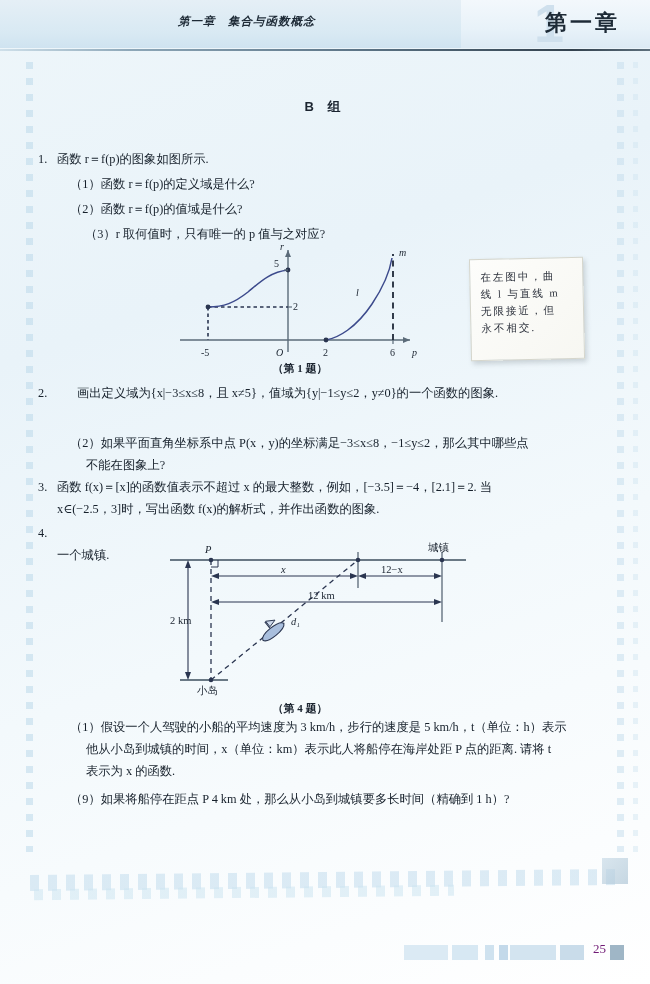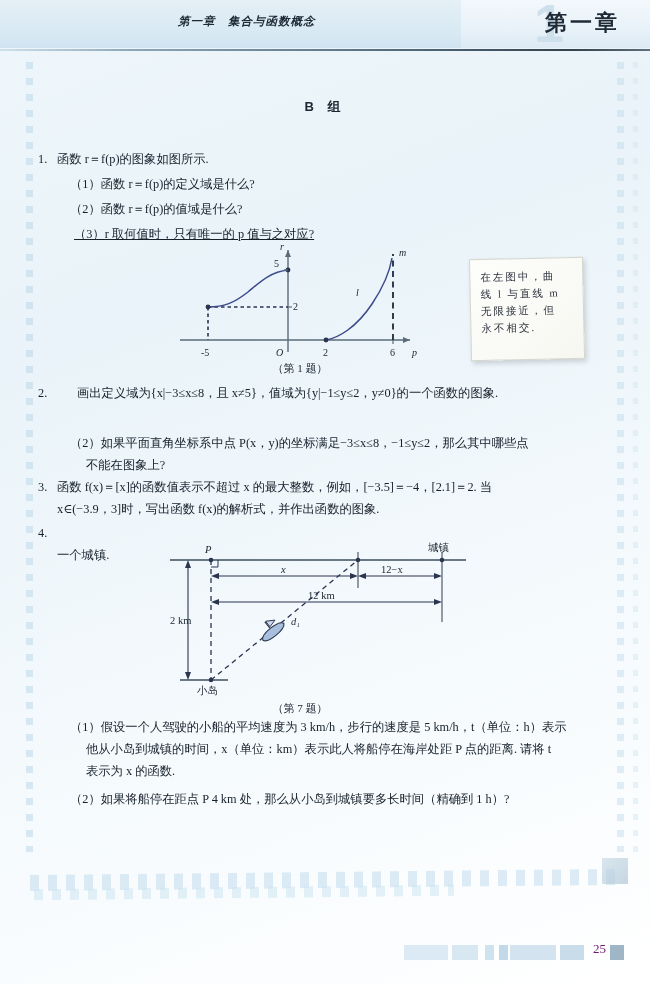--- a/index.html
+++ b/index.html
@@ -43,21 +43,21 @@
     color:#cfe0ed;font-family:"Liberation Sans",sans-serif;line-height:1;}
   .chapter-text{position:absolute;right:30px;top:8px;font-size:22px;font-weight:bold;
     letter-spacing:3px;color:#1d2a36;}
 
   
   .content{position:absolute;left:0;top:56px;width:650px;}
   .grp-title{text-align:center;font-size:13px;font-weight:bold;letter-spacing:5px;
     margin-top:42px;font-family:"Liberation Sans",sans-serif;}
   .q{position:absolute;font-size:12.3px;line-height:20px;color:#16202b;}
   .sub{position:absolute;font-size:12.3px;line-height:20px;color:#16202b;}
-  .cap{position:absolute;font-size:11px;text-align:center;}
+  .cap{position:absolute;font-size:11px;text-align:center;font-weight:bold;}
 
   
   .note{position:absolute;left:470px;top:258px;width:112px;height:100px;
     background:linear-gradient(135deg,#fdfdfb,#f7f7f2);
     border:1px solid #d6d6cc;box-shadow:2px 3px 5px rgba(70,80,90,.22);
     transform:rotate(-1.2deg);}
   .note-txt{position:absolute;left:10px;top:9px;width:92px;font-size:10.5px;
     line-height:17px;letter-spacing:2px;color:#2a2f3a;
     font-family:"Liberation Serif",serif;}
 
@@ -104,41 +104,41 @@
   </div>
 
   <div class="content">
 
     <div class="grp-title">B 组</div>
 
     <div class="q" style="left:38px;top:93px;">1.</div>
     <div class="q" style="left:57px;top:93px;">函数 r＝f(p)的图象如图所示.</div>
     <div class="sub" style="left:70px;top:118px;">（1）函数 r＝f(p)的定义域是什么?</div>
     <div class="sub" style="left:70px;top:143px;">（2）函数 r＝f(p)的值域是什么?</div>
-    <div class="sub" style="left:74px;top:168px;text-decoration:underline;">（3）r 取何值时，只有唯一的 p 值与之对应?</div>
+    <div class="sub" style="left:85px;top:168px;">（3）r 取何值时，只有唯一的 p 值与之对应?</div>
 
     <div class="q" style="left:38px;top:327px;">2.</div>
     <div class="q" style="left:57px;top:327px;margin-left:20px;">画出定义域为{x|−3≤x≤8，且 x≠5}，值域为{y|−1≤y≤2，y≠0}的一个函数的图象.</div>
     <div class="sub" style="left:70px;top:377px;">（2）如果平面直角坐标系中点 P(x，y)的坐标满足−3≤x≤8，−1≤y≤2，那么其中哪些点</div>
     <div class="sub" style="left:86px;top:399px;">不能在图象上?</div>
 
     <div class="q" style="left:38px;top:421px;">3.</div>
     <div class="q" style="left:57px;top:421px;">函数 f(x)＝[x]的函数值表示不超过 x 的最大整数，例如，[−3.5]＝−4，[2.1]＝2. 当</div>
-    <div class="q" style="left:57px;top:443px;">x∈(−3.9，3]时，写出函数 f(x)的解析式，并作出函数的图象.</div>
+    <div class="q" style="left:57px;top:443px;">x∈(−2.5，3]时，写出函数 f(x)的解析式，并作出函数的图象.</div>
 
     <div class="q" style="left:38px;top:467px;">4.</div>
     <div class="q" style="left:57px;top:489px;">一个城镇.</div>
 
     <div class="sub" style="left:70px;top:661px;">（1）假设一个人驾驶的小船的平均速度为 3 km/h，步行的速度是 5 km/h，t（单位：h）表示</div>
     <div class="sub" style="left:86px;top:683px;">他从小岛到城镇的时间，x（单位：km）表示此人将船停在海岸处距 P 点的距离. 请将 t</div>
     <div class="sub" style="left:86px;top:705px;">表示为 x 的函数.</div>
-    <div class="sub" style="left:70px;top:733px;">（2）如果将船停在距点 P 4 km 处，那么从小岛到城镇要多长时间（精确到 1 h）?</div>
+    <div class="sub" style="left:70px;top:733px;">（9）如果将船停在距点 P 4 km 处，那么从小岛到城镇要多长时间（精确到 1 h）?</div>
 
     <div class="cap" style="left:240px;top:305px;width:120px;">（第 1 题）</div>
-    <div class="cap" style="left:240px;top:645px;width:120px;">（第 7 题）</div>
+    <div class="cap" style="left:240px;top:645px;width:120px;">（第 4 题）</div>
   </div>
 
   <div class="note">
     <div class="note-txt">
       <div>在左图中，曲</div>
       <div>线 l 与直线 m</div>
       <div>无限接近，但</div>
       <div>永不相交.</div>
     </div>
   </div>

